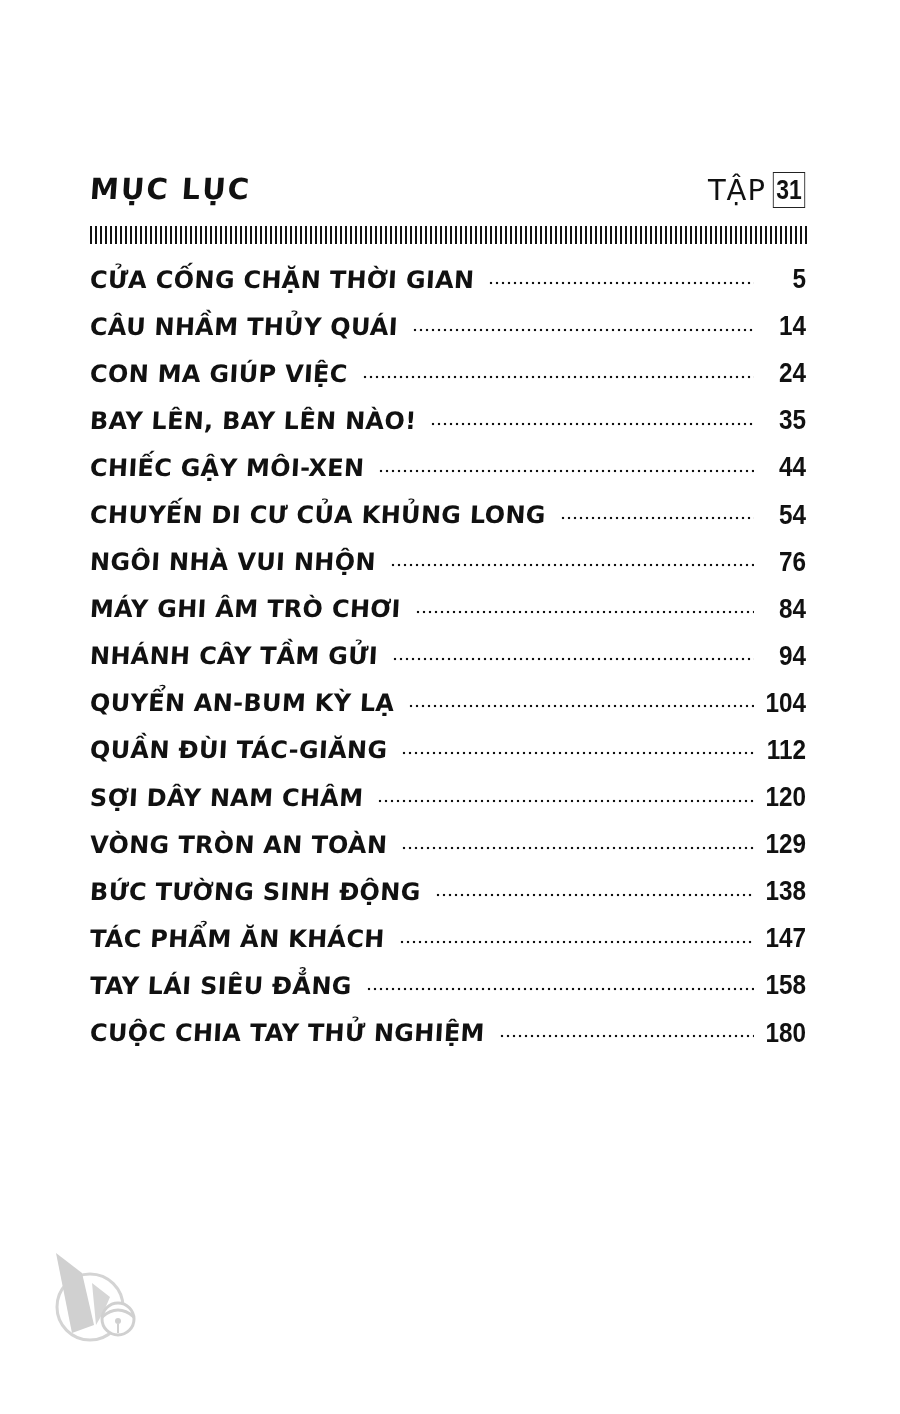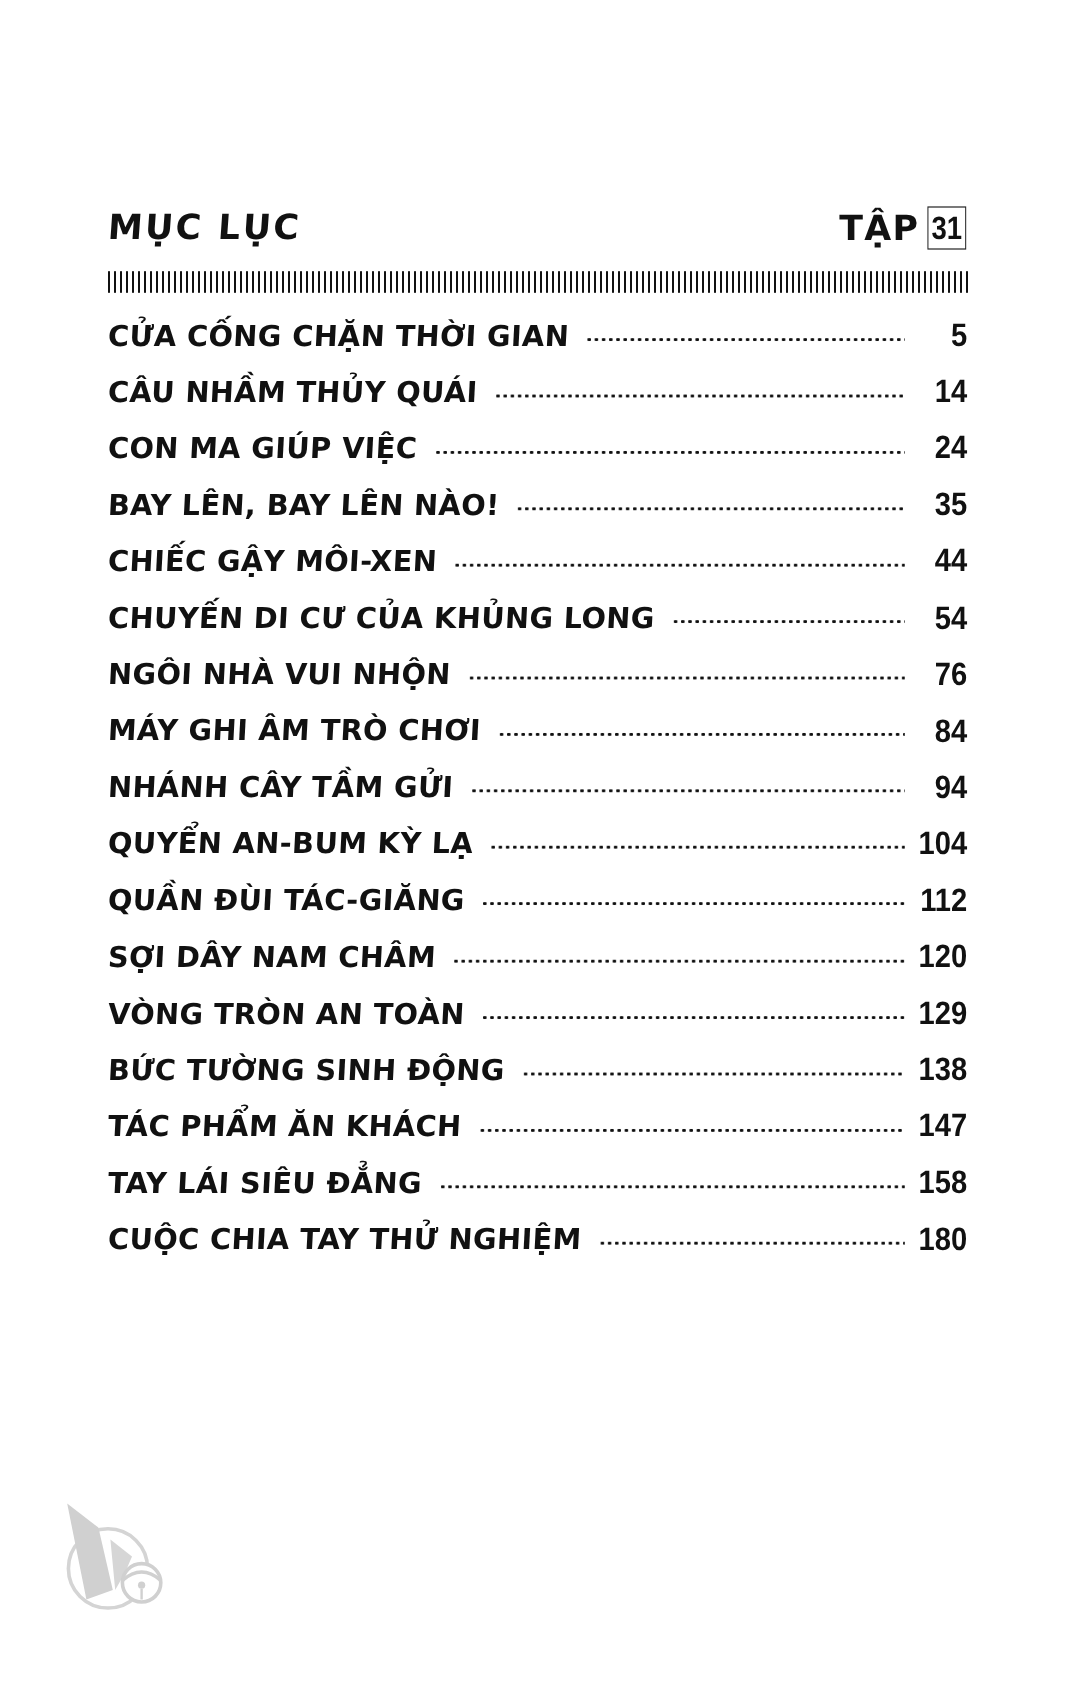--- a/index.html
+++ b/index.html
@@ -12,21 +12,21 @@
       position: absolute; left: 90px; top: 172px; width: 718px; height: 40px;
     }
     .title {
       position: absolute; left: 0; top: 0;
       font-size: 29px; font-weight: bold; letter-spacing: 2px;
       font-family: "DejaVu Sans", sans-serif; transform: skewX(-4deg);
     }
     .volume {
       position: absolute; right: 0; top: 0; display: flex; align-items: center;
     }
-    .volume-label { font-size: 29px; font-weight: bold; letter-spacing: 1px; margin-right: 4px; text-align: right; }
+    .volume-label { font-size: 29px; font-weight: normal; letter-spacing: 1px; margin-right: 4px; text-align: right; }
     .volume-num {
       font-family: "Liberation Sans", sans-serif; font-weight: bold; font-size: 27px;
       border: 1.5px solid #222; padding: 0 3px; line-height: 34px; height: 34px;
       transform: scaleX(0.85);
     }
     .rule {
       position: absolute; left: 90px; top: 226px; width: 718px; height: 18px;
       background: repeating-linear-gradient(90deg, #111 0 2px, transparent 2px 5px);
     }
     .toc { position: absolute; left: 90px; top: 256px; width: 716px; }

